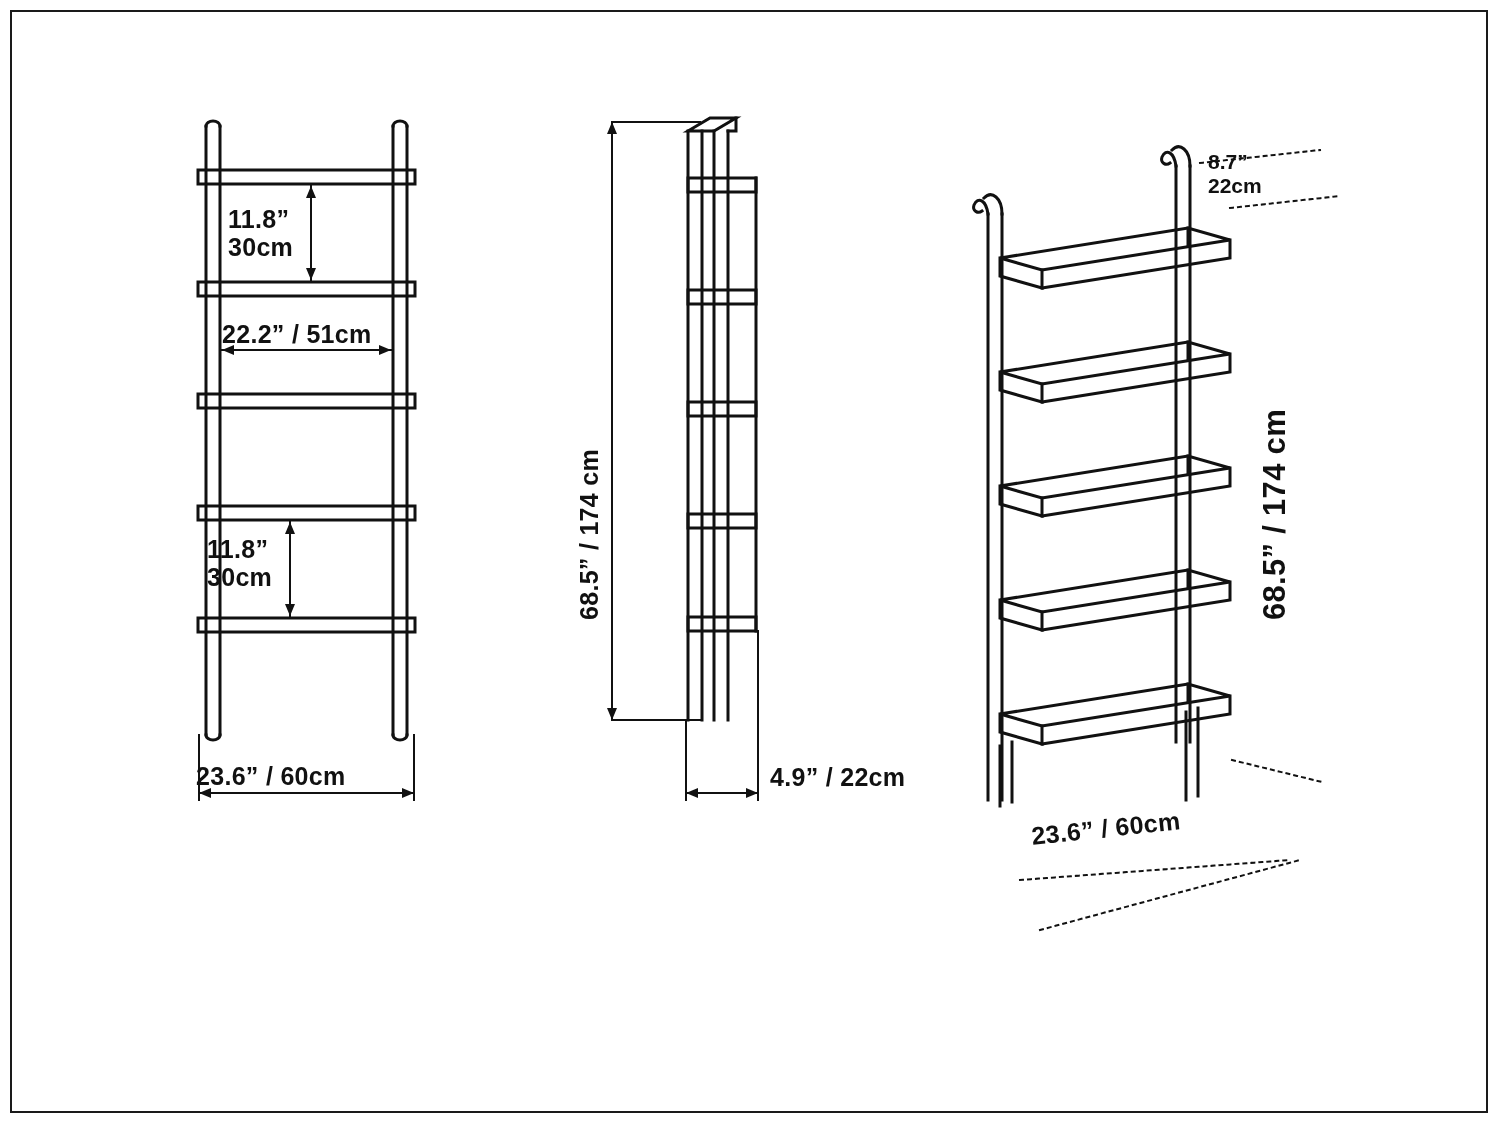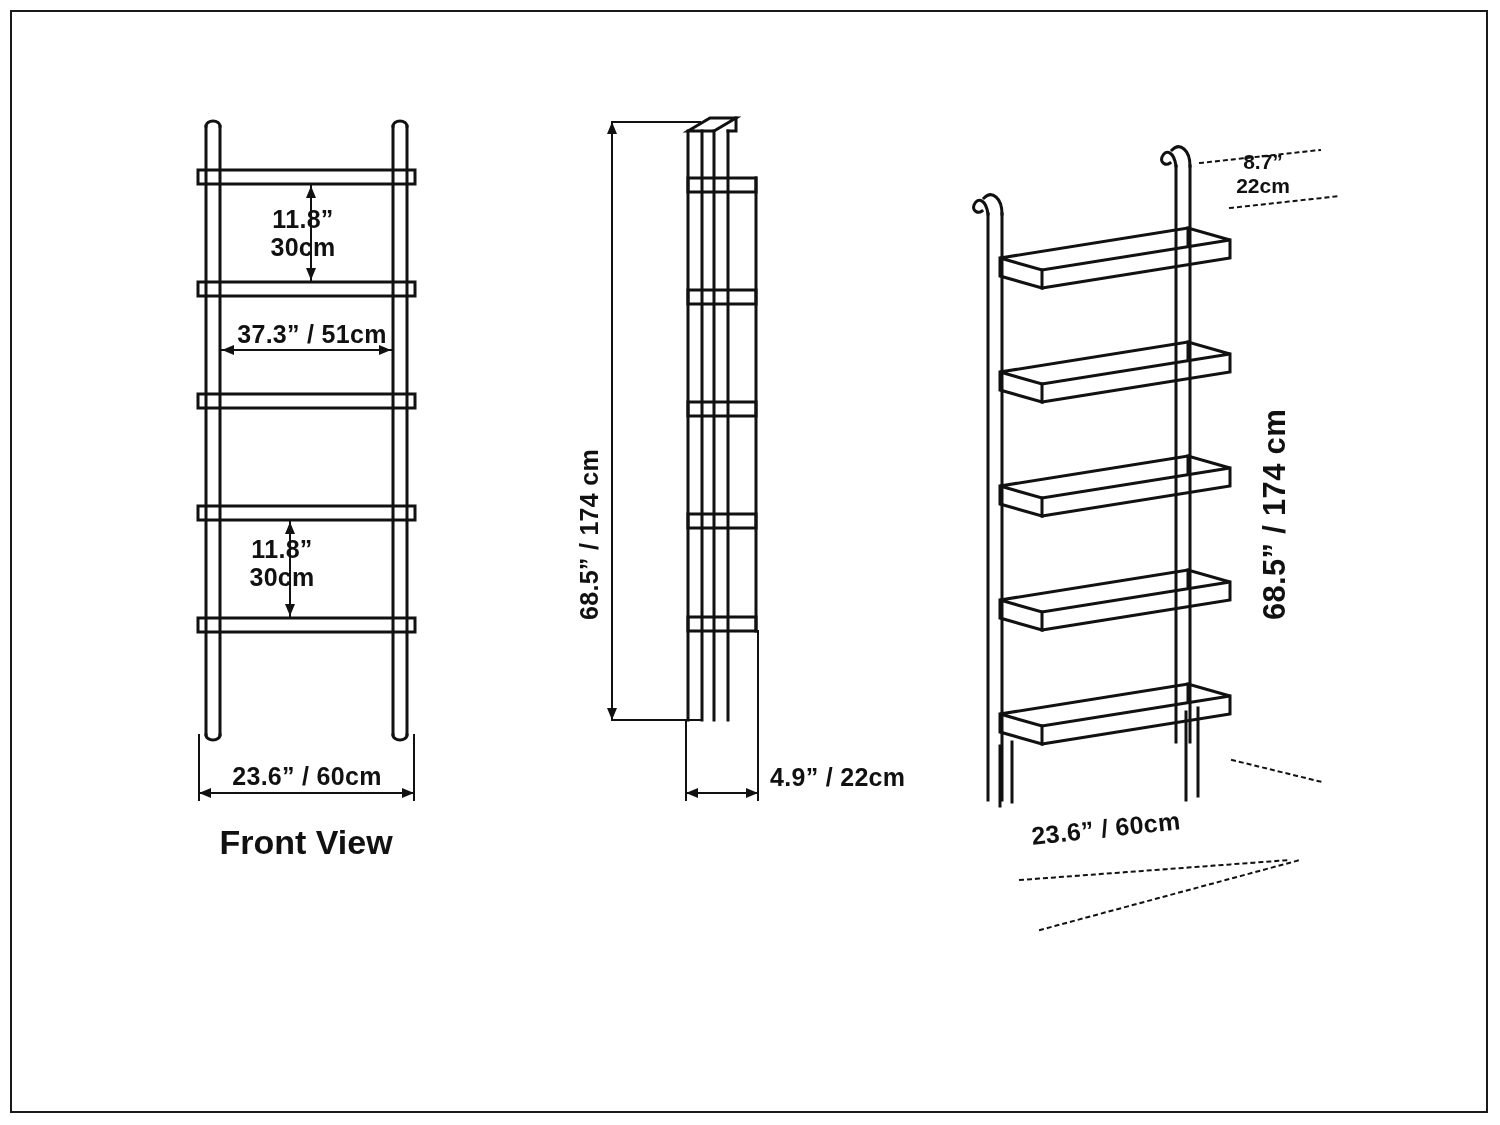--- a/index.html
+++ b/index.html
@@ -50,21 +50,21 @@
   }
   .view-title {
     font-size: 34px;
     font-weight: 700;
   }
   .rot90 {
     transform: rotate(-90deg);
     transform-origin: left top;
   }
   .center {
-    text-align: center;
+    text-align: left;
   }
 </style>
 </head>
 <body>
 
 <div id="sheet">
 
   <div class="border-frame"></div>
 
   <svg class="drawing" viewBox="0 0 1500 1125">
@@ -207,28 +207,27 @@
         <line x1="1020" y1="880" x2="1290" y2="860" stroke-dasharray="3 5"></line>
         <line x1="1040" y1="930" x2="1300" y2="860" stroke-dasharray="3 5"></line>
       </g>
 
     </g>
   </svg>
 
   <div class="label dim-text center" style="left:228px; top:205px; width:150px;">11.8”
 30cm</div>
 
-  <div class="label dim-text center" style="left:222px; top:320px; width:180px;">37.3” / 51cm</div>
+  <div class="label dim-text center" style="left:222px; top:320px; width:180px;">22.2” / 51cm</div>
 
   <div class="label dim-text center" style="left:207px; top:535px; width:150px;">11.8”
 30cm</div>
 
   <div class="label dim-text center" style="left:196px; top:762px; width:222px;">23.6” / 60cm</div>
 
-  <div class="label view-title center" style="left:176px; top:823px; width:260px;">Front View</div>
 
   <div class="label dim-text rot90" style="left:575px; top:620px; width:360px;">68.5” / 174 cm</div>
 
   <div class="label dim-text" style="left:770px; top:763px;">4.9” / 22cm</div>
 
 
   <div class="label dim-text-small center" style="left:1208px; top:150px; width:110px;">8.7”
 22cm</div>
 
   <div class="label dim-text rot90" style="left:1258px; top:620px; width:320px; font-size:31px;">68.5” / 174 cm</div>

